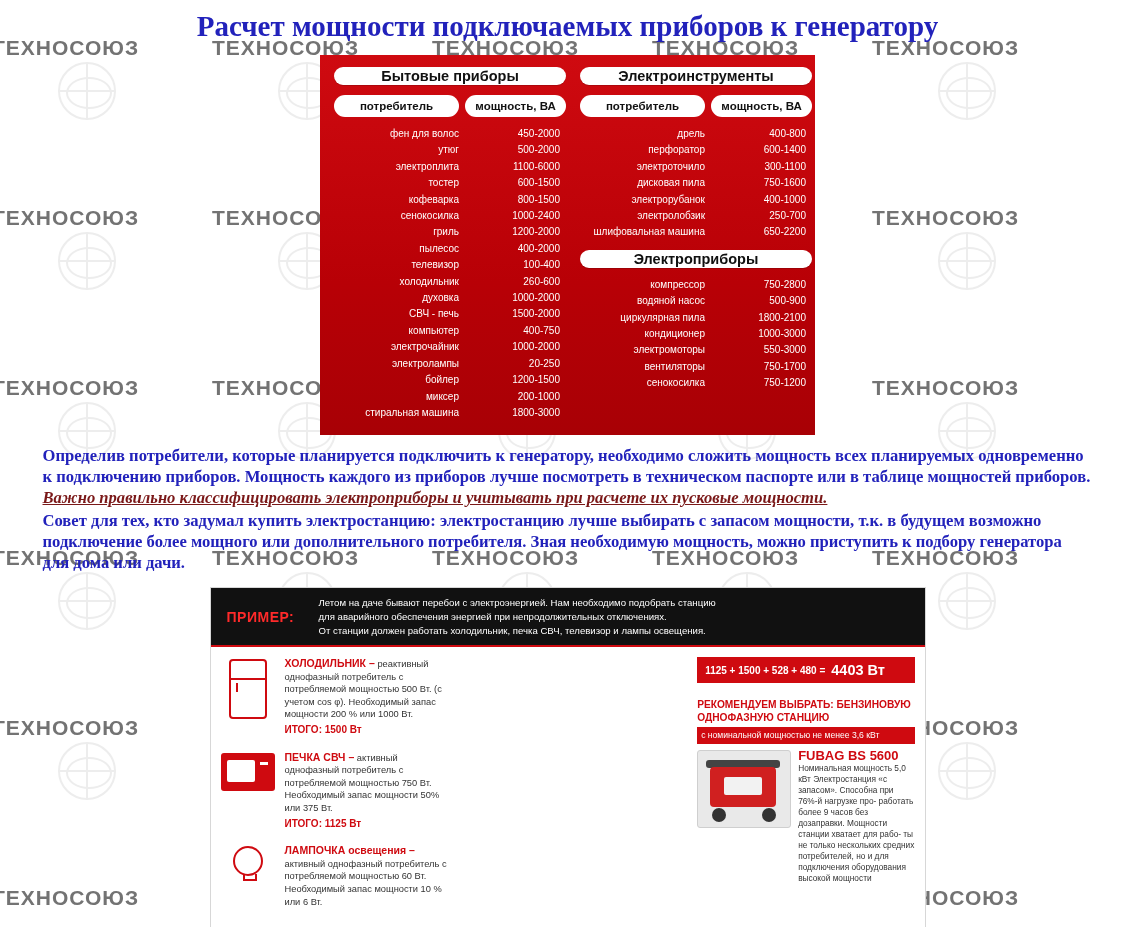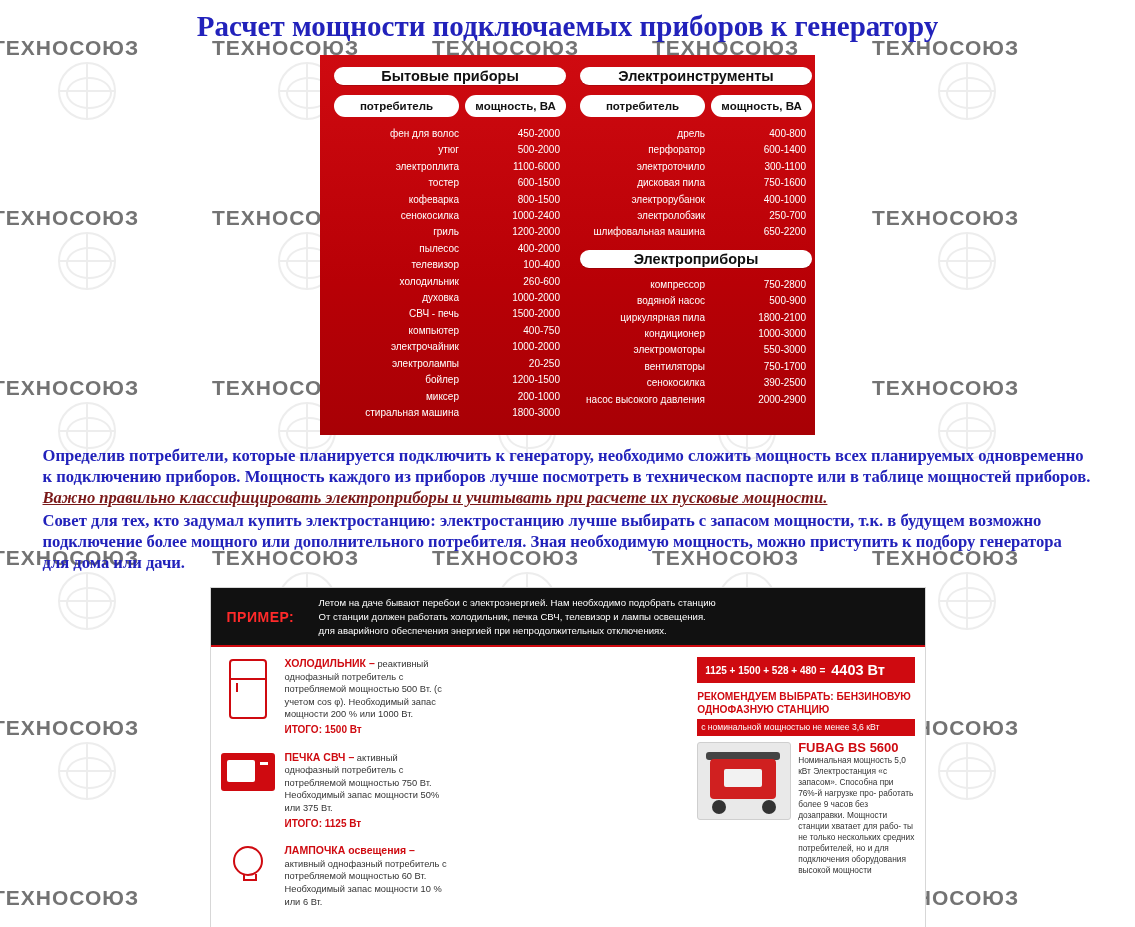--- a/index.html
+++ b/index.html
@@ -164,21 +164,21 @@
   .sum-bar{
     background:#cf0a10;color:#fff;
     font-family:"Liberation Sans", sans-serif;
     font-size:10px;font-weight:bold;
     padding:5px 8px;
     display:flex;align-items:center;gap:6px;
     white-space:nowrap;
   }
   .sum-bar .big{font-size:14.5px;}
   .rec{
-    margin-top:7px;
+    margin-top:15px;
     font-family:"Liberation Sans", sans-serif;
     color:#cf0a10;font-weight:bold;font-size:10.2px;line-height:13px;
   }
   .rec .sub{
     display:block;background:#cf0a10;color:#fff;font-weight:normal;font-size:8.6px;
     padding:2px 4px;margin-top:3px;
   }
   .gen-wrap{margin-top:6px;display:flex;gap:7px;}
   .gen-txt{font-family:"Liberation Sans", sans-serif;font-size:8.3px;line-height:11px;color:#333;flex:1;}
   .gen-txt .mdl{color:#cf0a10;font-weight:bold;font-size:13px;text-align:right;}
@@ -457,44 +457,40 @@
           <div class="row">
               <div class="nm">электромоторы</div>
               <div class="vl">550-3000</div>
             </div>
           <div class="row">
               <div class="nm">вентиляторы</div>
               <div class="vl">750-1700</div>
             </div>
           <div class="row">
               <div class="nm">сенокосилка</div>
-              <div class="vl">390-2500</div>
-            </div>
-          <div class="row">
-              <div class="nm two">насос высокого давления</div>
-              <div class="vl">2000-2900</div>
+              <div class="vl">750-1200</div>
             </div>
         </div>
       </div>
 
     </div>
   </div>
 
   <div class="para">
     <p><span>Определив потребители, которые планируется подключить к генератору, необходимо сложить мощность всех планируемых одновременно к подключению приборов. Мощность каждого из приборов лучше посмотреть в техническом паспорте или в таблице мощностей приборов. </span><span class="em">Важно правильно классифицировать электроприборы и учитывать при расчете их пусковые мощности.</span></p>
     <p>Совет для тех, кто задумал купить электростанцию: электростанцию лучше выбирать с запасом мощности, т.к. в будущем возможно подключение более мощного или дополнительного потребителя. Зная необходимую мощность, можно приступить к подбору генератора для дома или дачи.</p>
   </div>
 
   <div class="example">
     <div class="ex-top">
       <div class="ex-badge">ПРИМЕР:</div>
       <div class="ex-top-text">
         <div>Летом на даче бывают перебои с электроэнергией. Нам необходимо подобрать станцию</div>
+        <div>для аварийного обеспечения энергией при непродолжительных отключениях.</div>
         <div>От станции должен работать холодильник, печка СВЧ, телевизор и лампы освещения.</div>
-        <div>для аварийного обеспечения энергией при непродолжительных отключениях.</div>
       </div>
     </div>
 
     <div class="ex-body">
       <div class="ex-left">
         <div class="ex-grid">
 
           <div class="ex-cell">
             <div class="ex-item">
               <div class="ex-ic">

